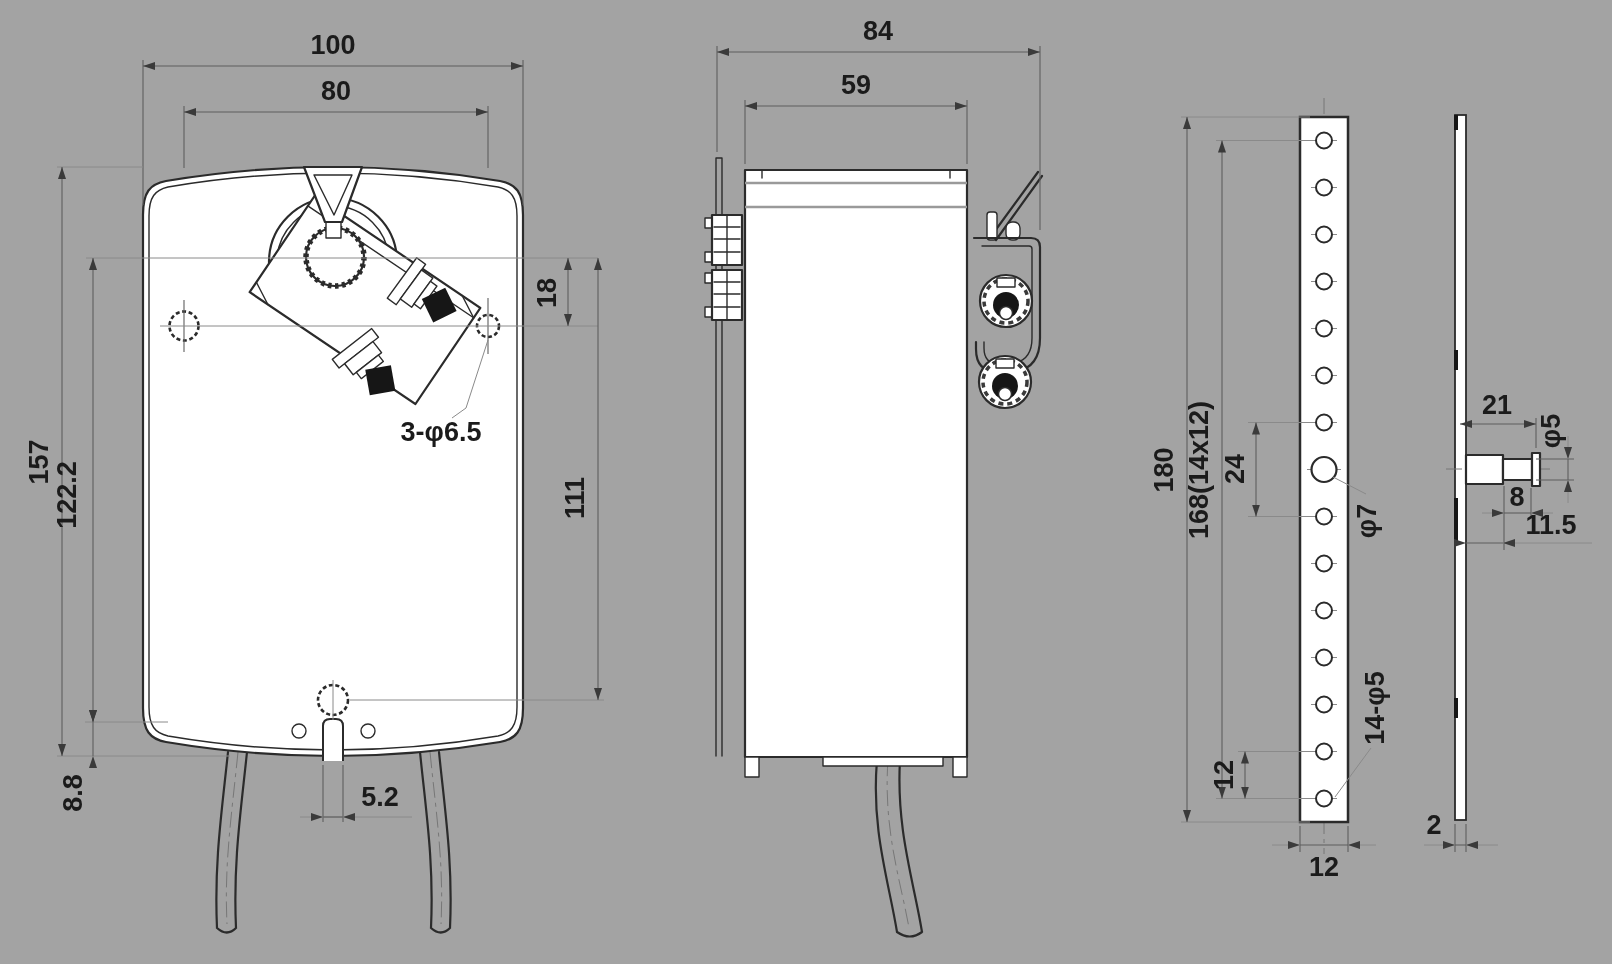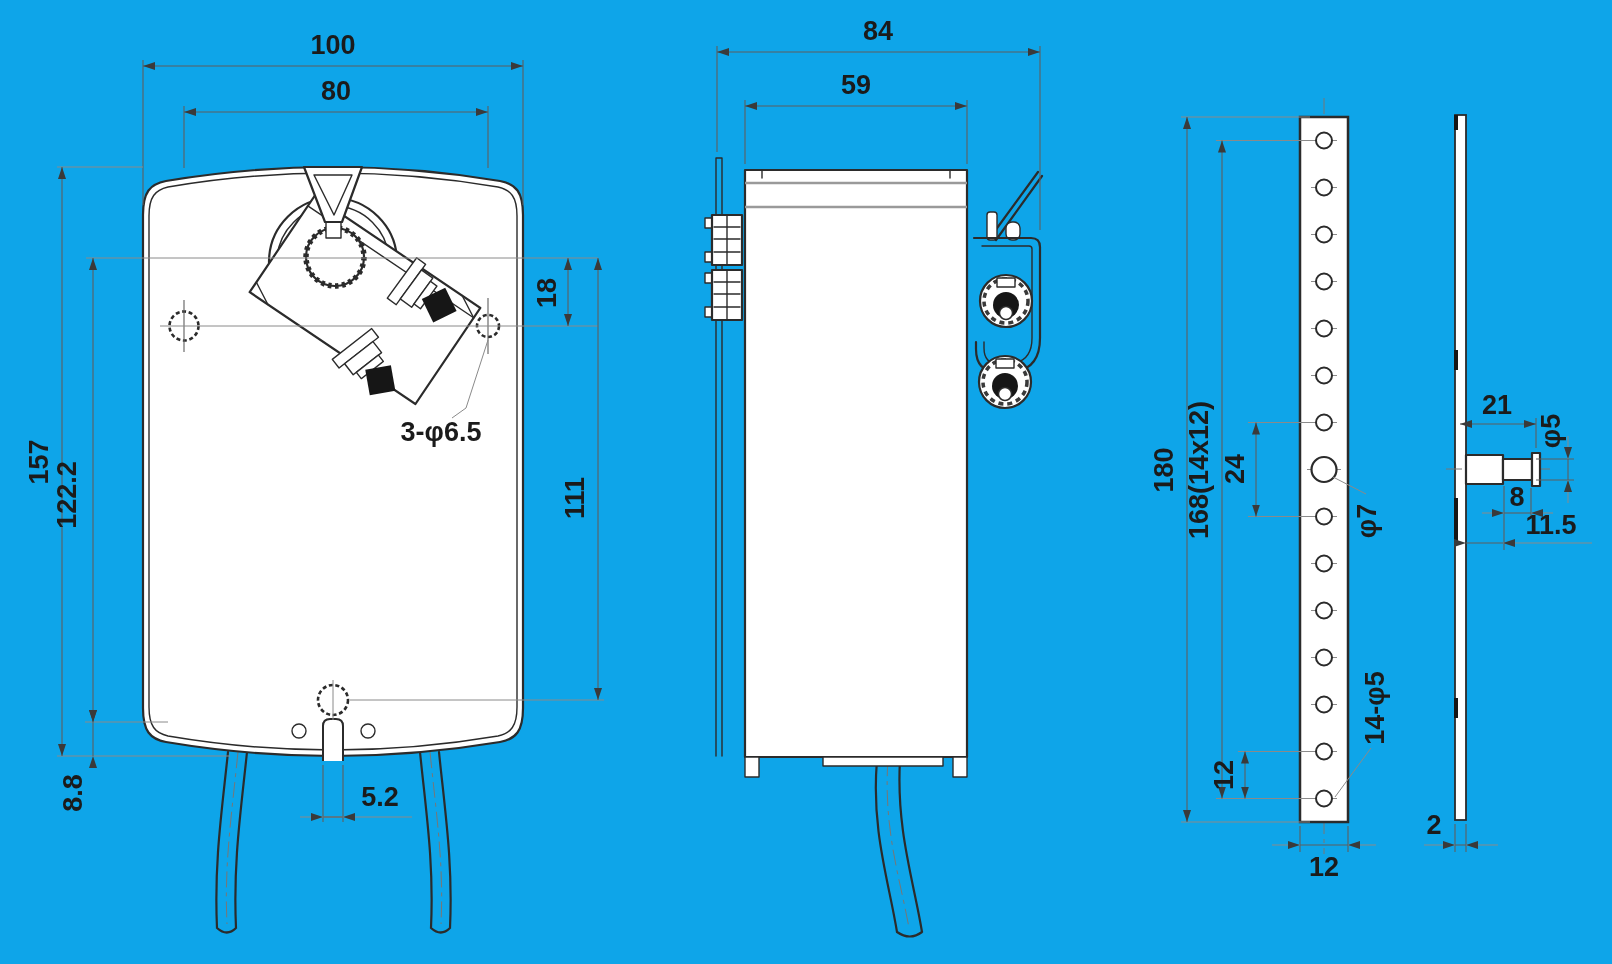--- a/index.html
+++ b/index.html
@@ -1,16 +1,16 @@
 <!DOCTYPE html>
 <html><head>
 <meta charset="utf-8">
 <style>
   html,body{margin:0;padding:0;background:#ffffff;}
-  .stage{position:relative;width:1612px;height:964px;background:#0ea5e9;overflow:hidden;}
+  .stage{position:relative;width:1612px;height:964px;background:#a3a3a3;overflow:hidden;}
   svg{display:block;}
   
   .ol{fill:none;stroke:#2b2b2b;stroke-width:2.2;stroke-linejoin:round;stroke-linecap:round;}
   .olt{fill:none;stroke:#2b2b2b;stroke-width:1.4;stroke-linejoin:round;stroke-linecap:round;}
   .wfill{fill:#ffffff;stroke:#2b2b2b;stroke-width:2.2;stroke-linejoin:round;}
   .wfillt{fill:#ffffff;stroke:#2b2b2b;stroke-width:1.4;stroke-linejoin:round;}
   .gray{fill:none;stroke:#9a9a9a;stroke-width:2.4;}
   .blk{fill:#161616;stroke:none;}
   
   .dim{fill:none;stroke:#5f5f5f;stroke-width:1.1;}

